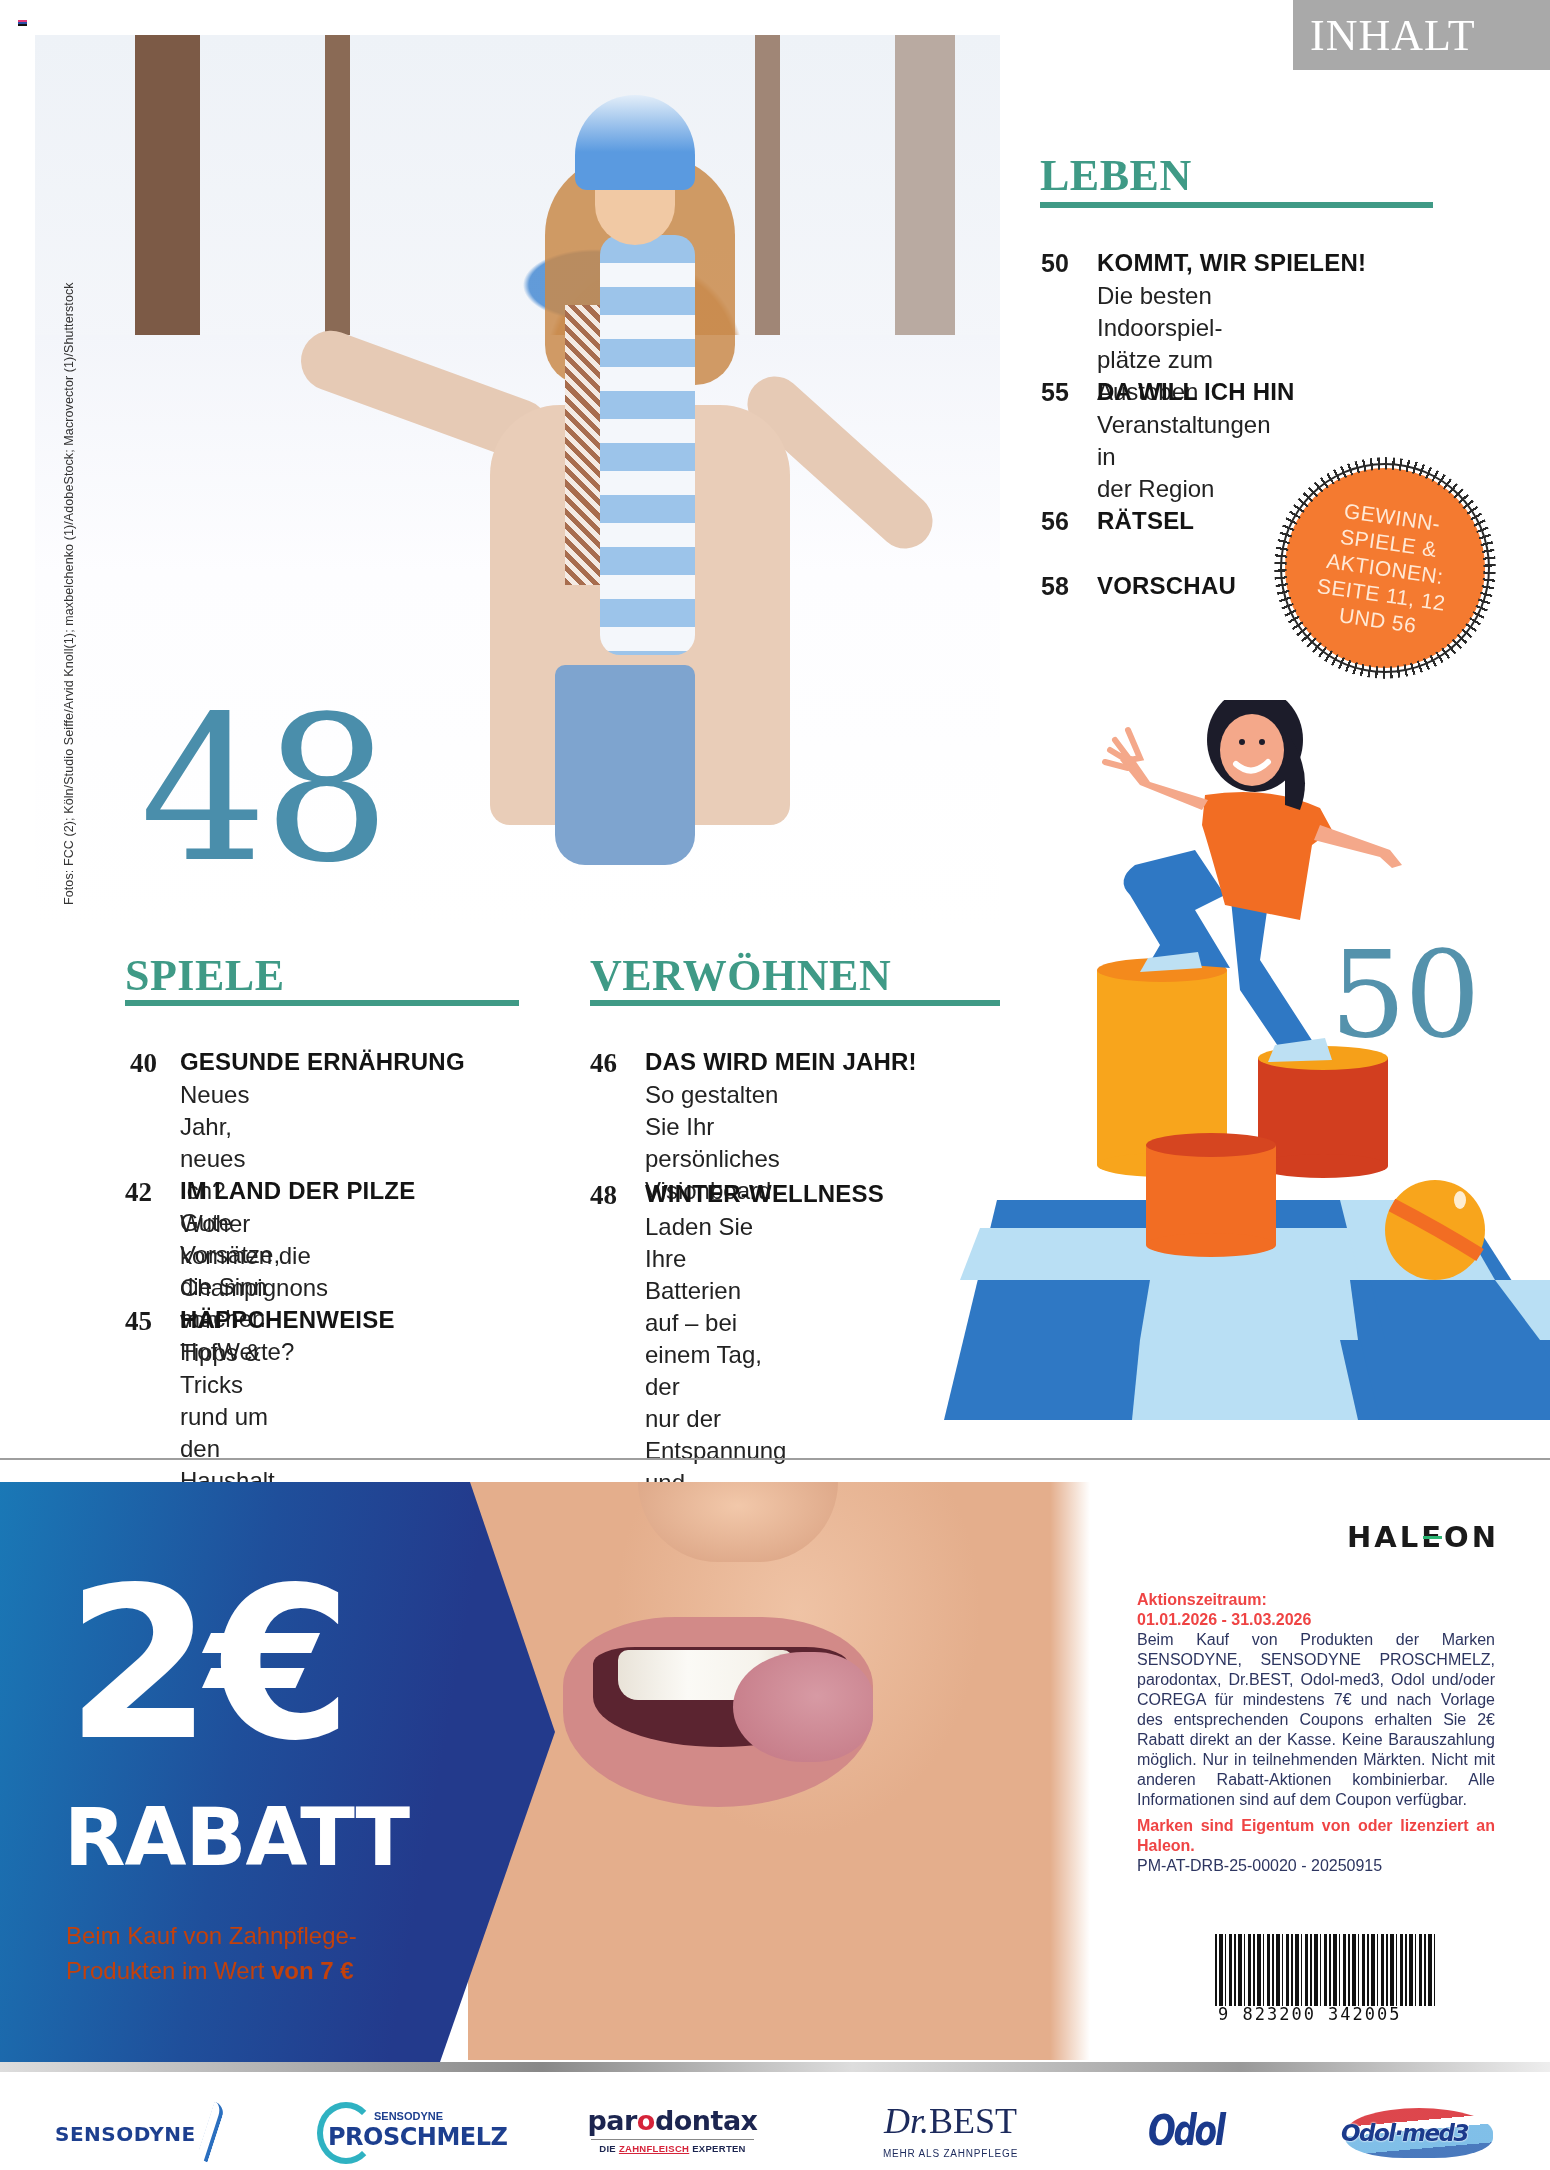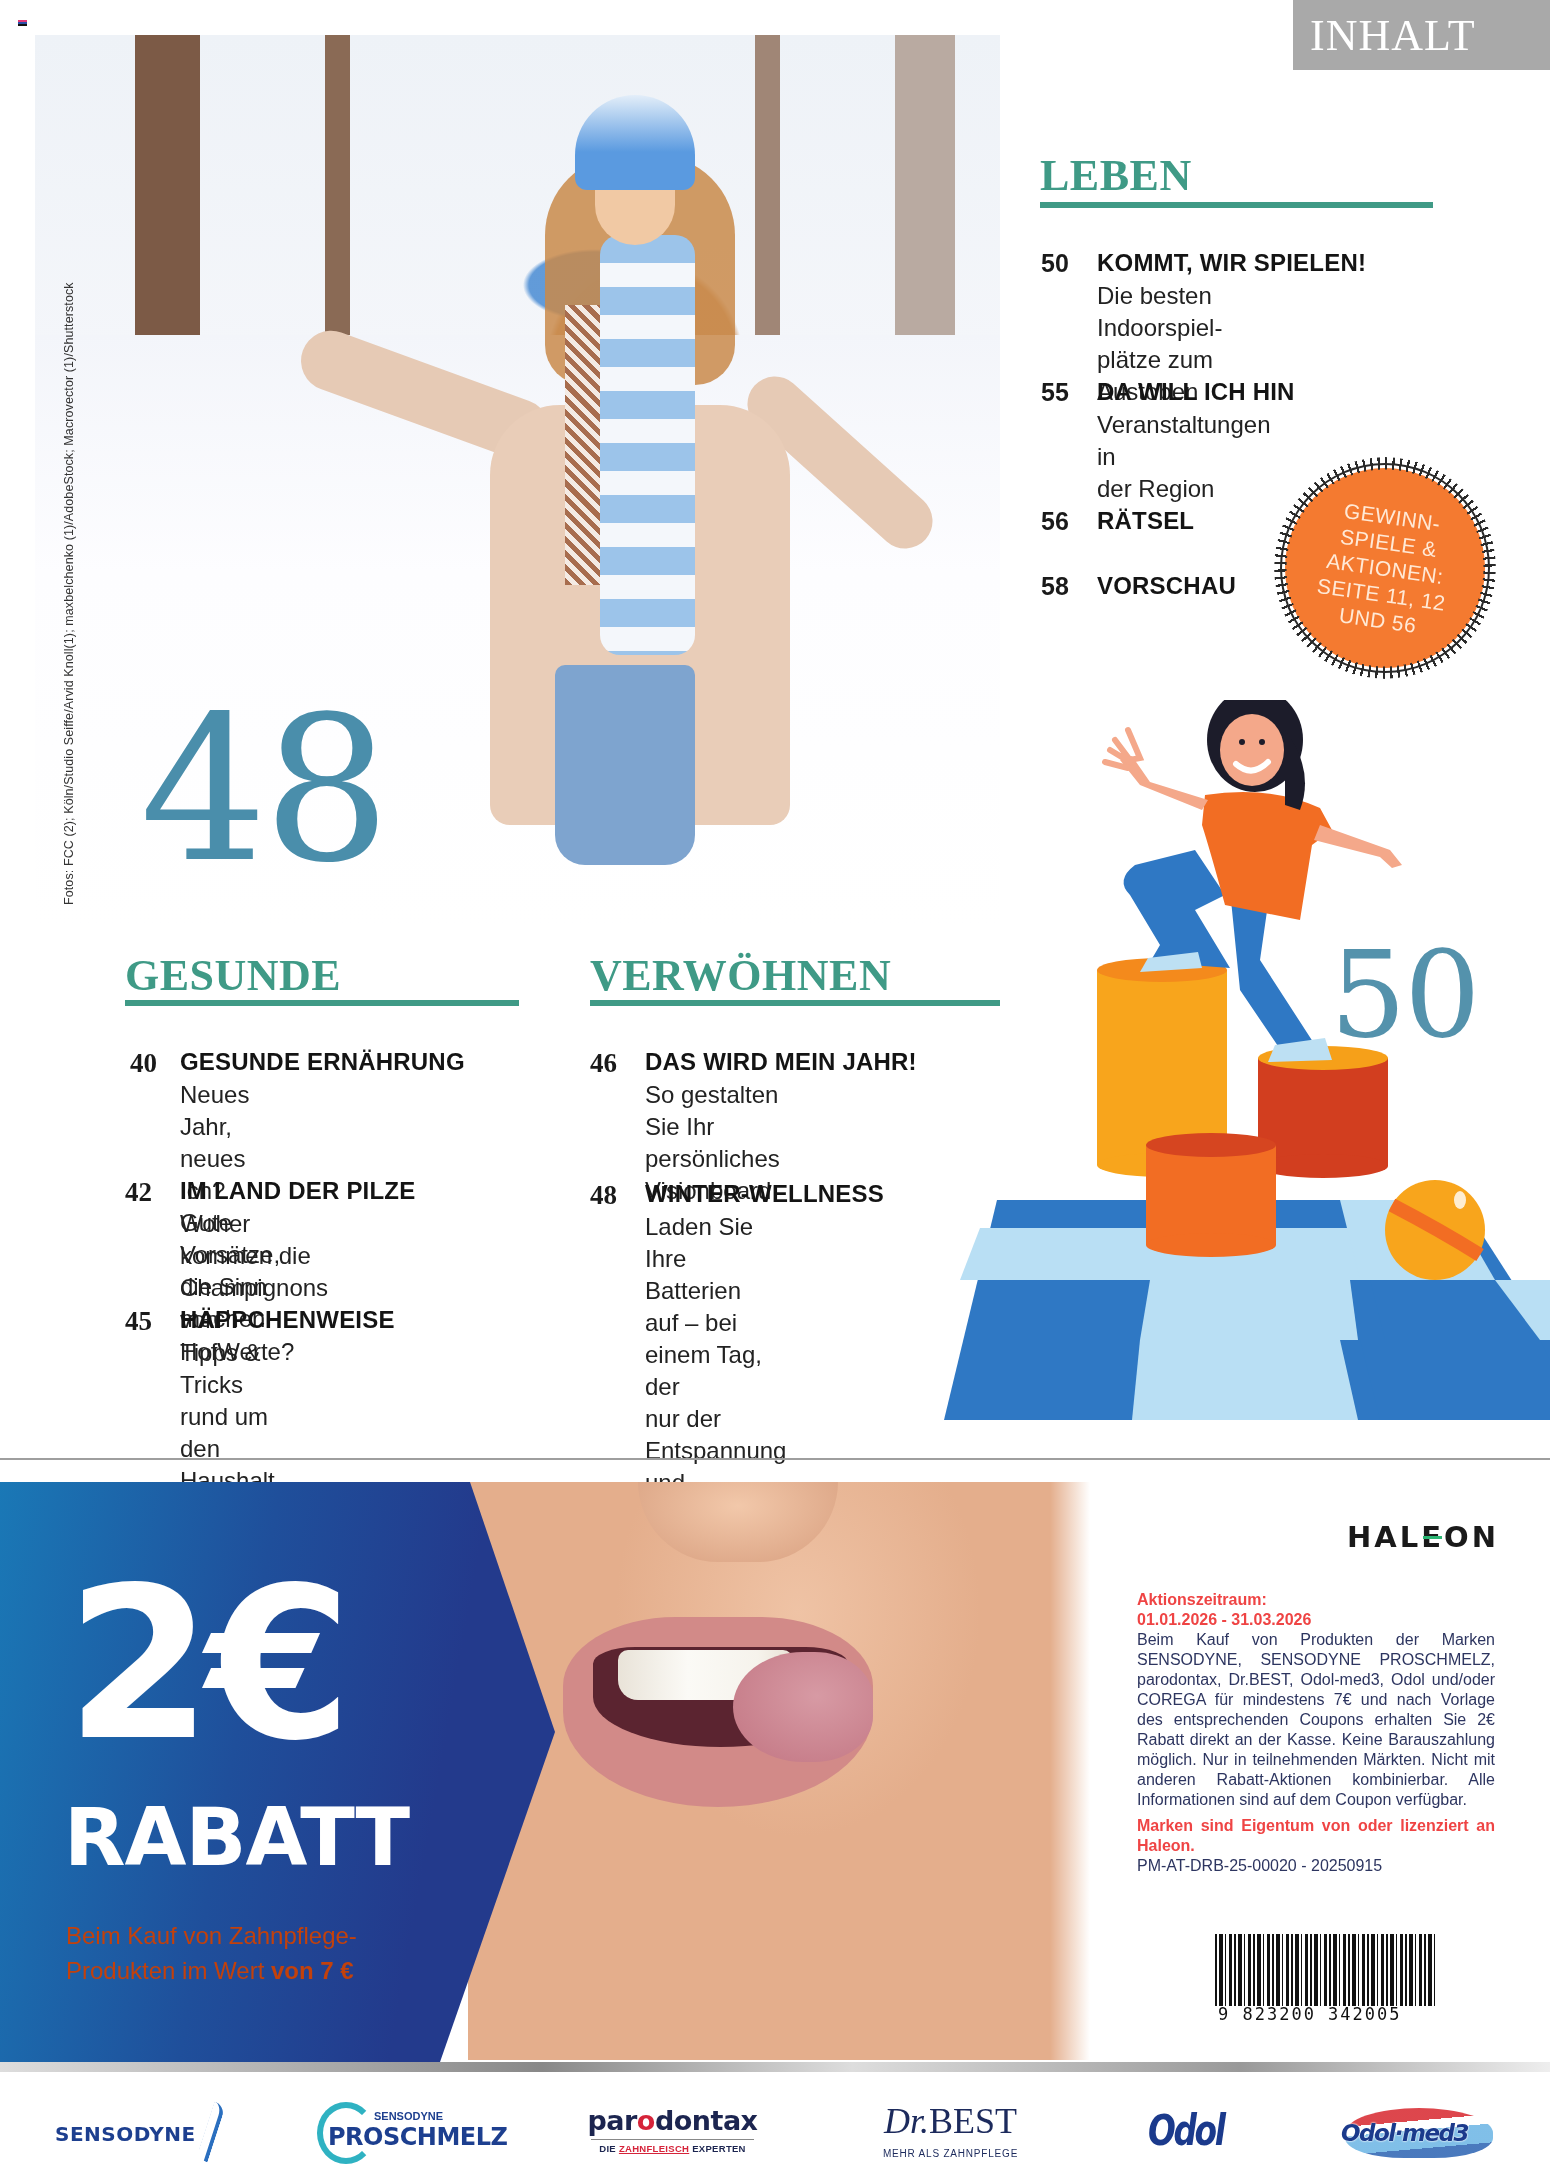--- a/index.html
+++ b/index.html
@@ -194,21 +194,21 @@
 </div>
 
 <div class="badge">
   <div class="txt">GEWINN-
 SPIELE &amp;
 AKTIONEN:
 SEITE 11, 12
 UND 56</div>
 </div>
 
-<div class="sec-head" style="left:125px; top:950px;">GESUNDE</div>
+<div class="sec-head" style="left:125px; top:950px;">SPIELE</div>
 <div class="sec-rule" style="left:125px; top:1000px; width:394px;"></div>
 
 <div class="entry" style="left:130px; top:1048px;">
   <span class="num serif">40</span>
   <span class="title" style="left:50px">GESUNDE ERNÄHRUNG</span>
   <span class="desc" style="left:50px">Neues Jahr, neues Ich? Gute
 Vorsätze, die Sinn machen</span>
 </div>
 <div class="entry" style="left:125px; top:1177px;">
   <span class="num serif">42</span>

